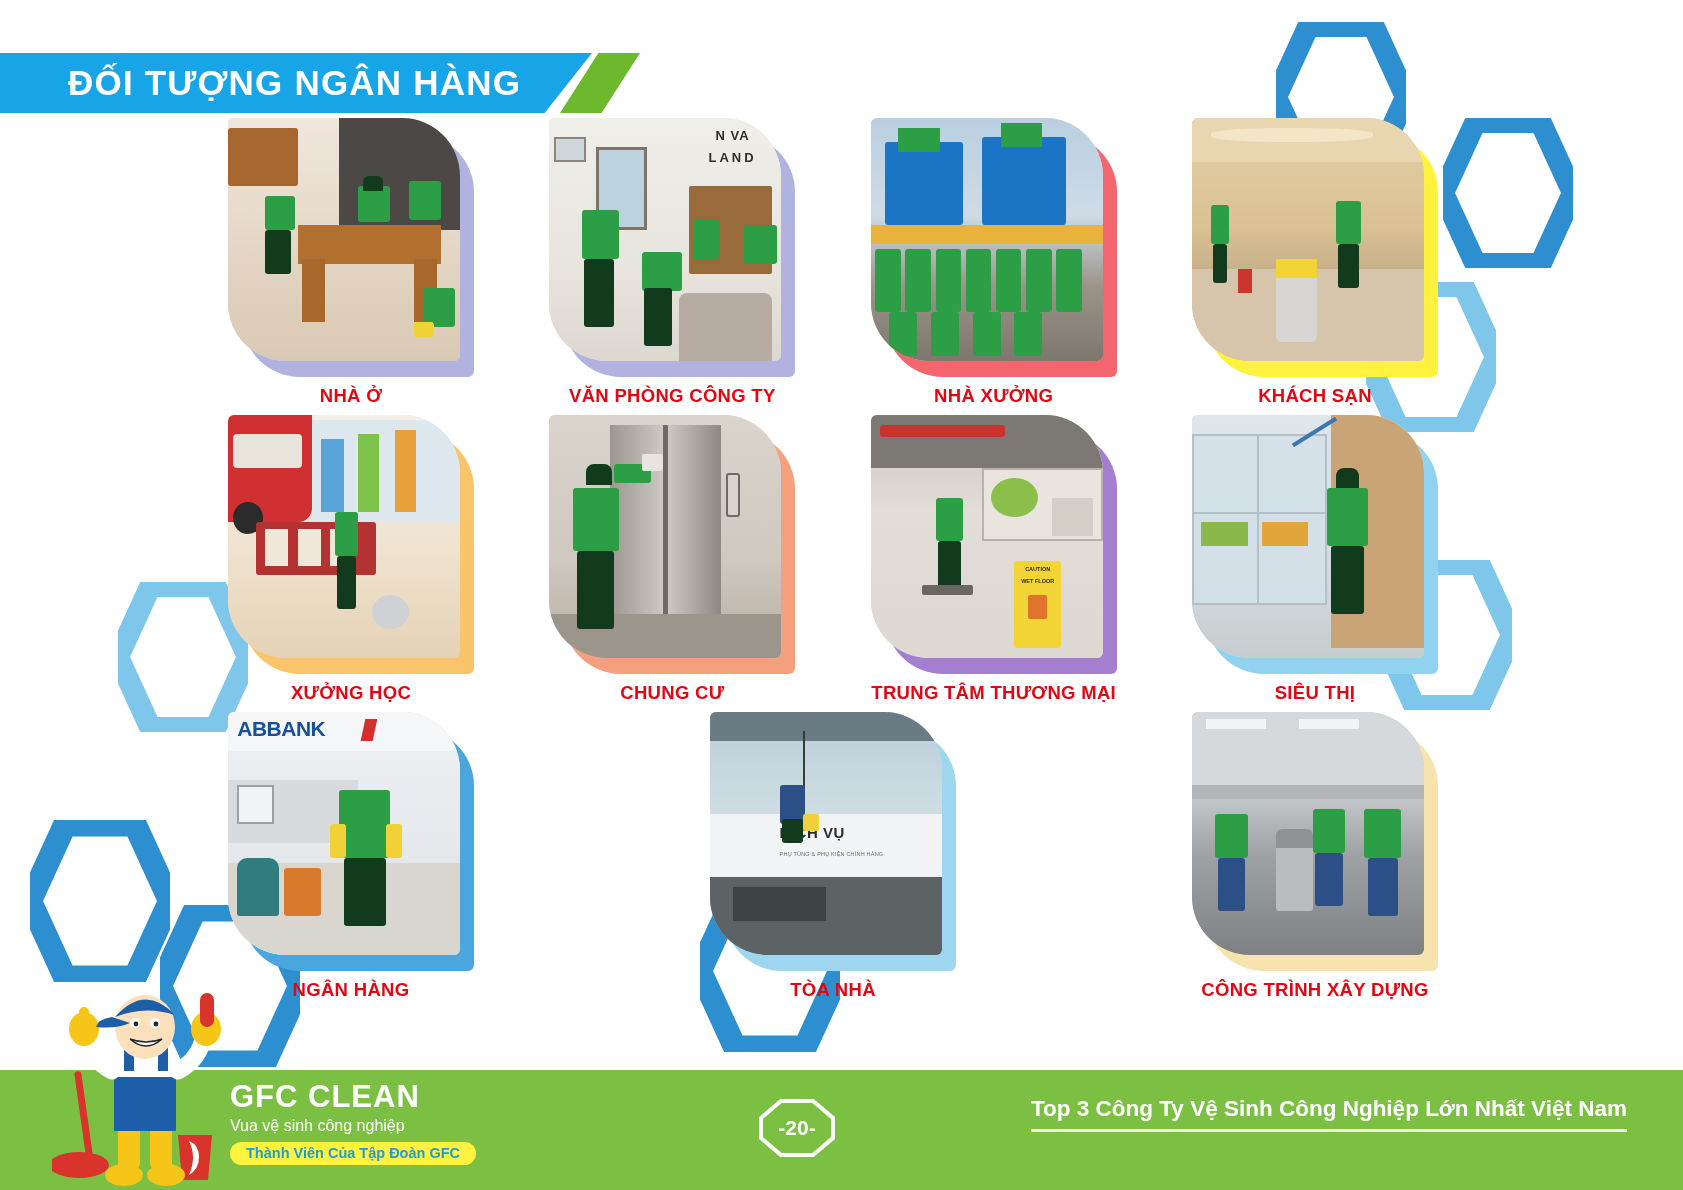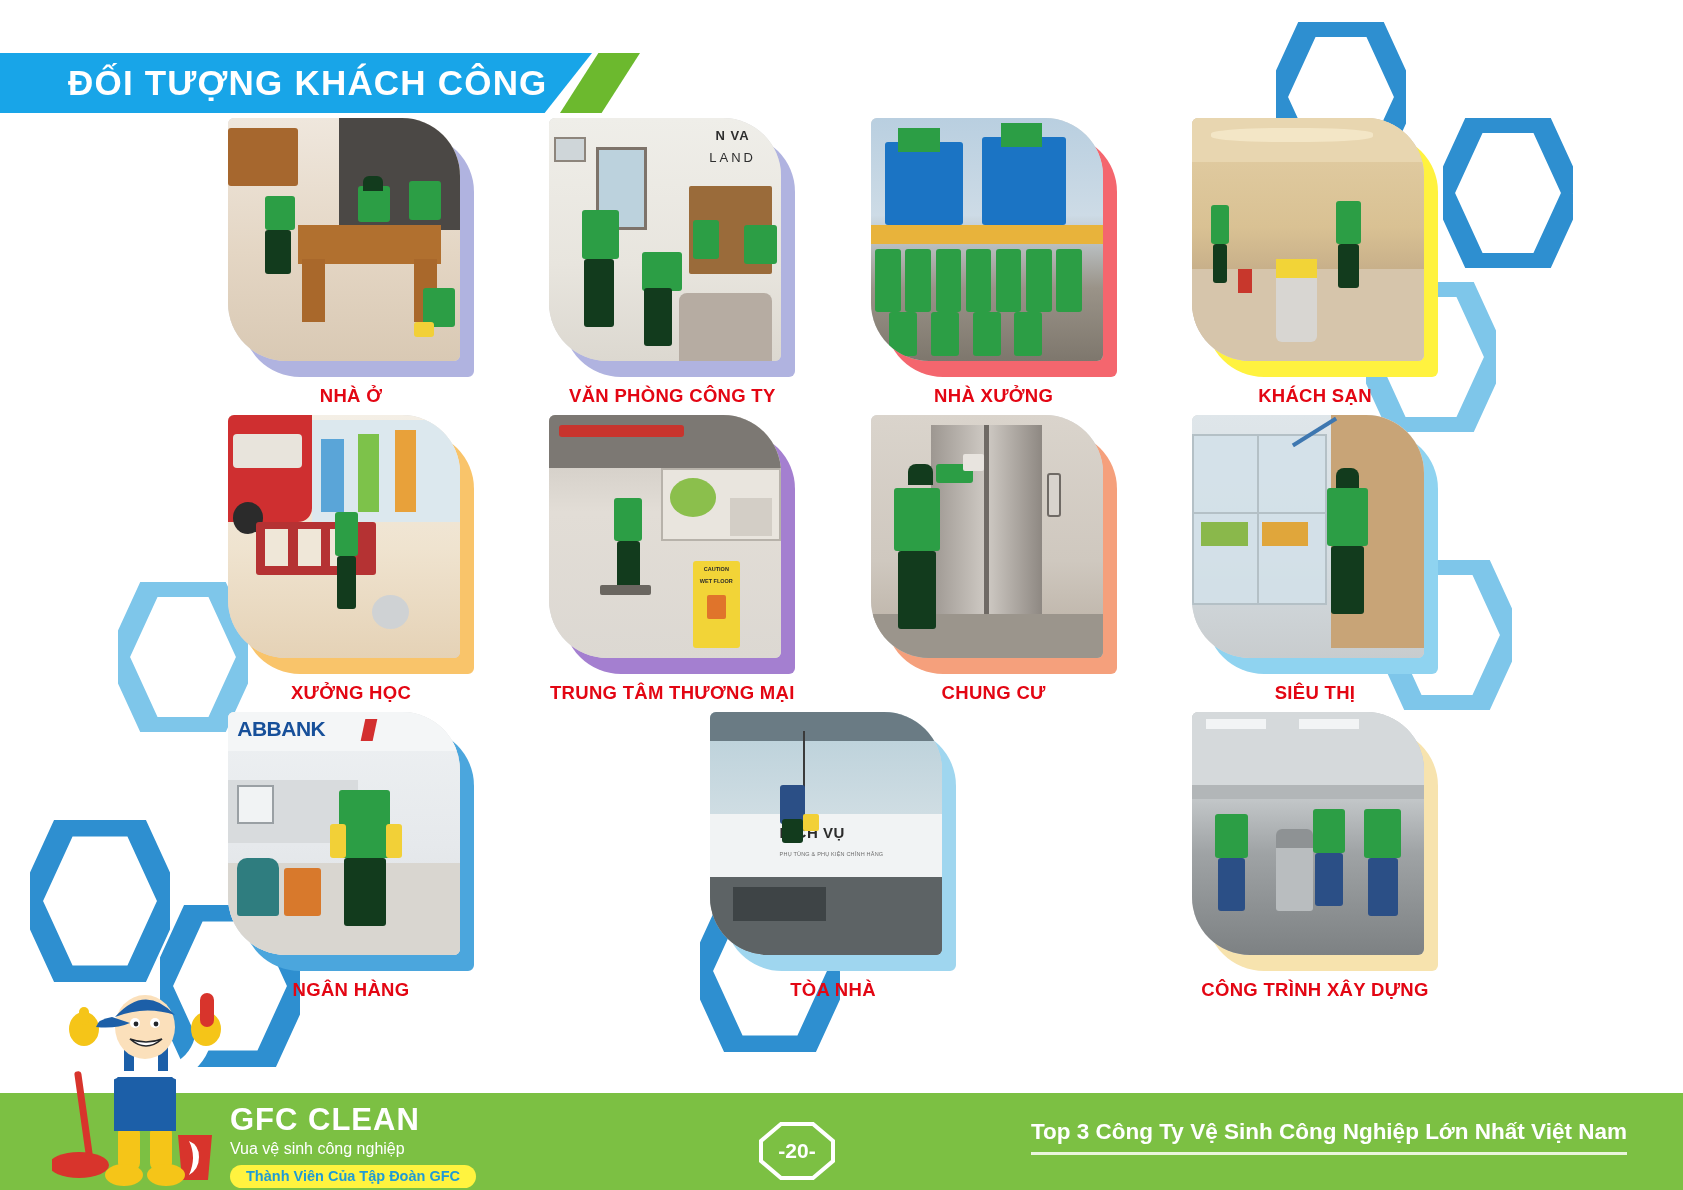--- a/index.html
+++ b/index.html
@@ -119,21 +119,21 @@
   .fig.dark { background: #123b1d; }
   .fig.blue { background: #2b4f86; }
   .fig.yellow { background: #f2d037; }
 
   
   #footer {
     position: absolute;
     left: 0;
     bottom: 0;
     width: 1683px;
-    height: 97px;
+    height: 120px;
     background: #7cc043;
     z-index: 7;
   }
   #footer-logo {
     position: absolute;
     left: 230px;
     top: 10px;
     width: 420px;
   }
   #brand-name {
@@ -255,21 +255,21 @@
 
   <div class="hex" style="left:700px; top:890px;">
     <svg width="140" height="162" viewBox="0 0 130 150">
       <polygon points="32.5,4 97.5,4 130,75 97.5,146 32.5,146 0,75" fill="none" stroke="#2e8fd0" stroke-width="22"></polygon>
     </svg>
   </div>
 
   <div id="header-banner">
     <div class="band"></div>
     <div class="accent"></div>
-    <div id="header-title">ĐỐI TƯỢNG KHÁCH CÔNG</div>
+    <div id="header-title">ĐỐI TƯỢNG NGÂN HÀNG</div>
   </div>
 
   <div id="grid">
 
     <div class="grid-row">
 
       <div class="card">
         <div class="card-shadow" style="background:#b0b3e0"></div>
         <div class="card-photo">
           <div class="scene" style="background:linear-gradient(180deg,#efe7dd 0%,#e4d6c4 55%,#d9c9b4 100%);">
@@ -291,21 +291,21 @@
       </div>
 
       <div class="card">
         <div class="card-shadow" style="background:#b0b3e0"></div>
         <div class="card-photo">
           <div class="scene" style="background:linear-gradient(180deg,#efeee9 0%,#e8e5de 60%,#dcd8d0 100%);">
             <div style="position:absolute;left:60%;top:28%;width:36%;height:36%;background:#9a6b3a;border-radius:2px;"></div>
             <div style="position:absolute;left:20%;top:12%;width:22%;height:34%;background:#bcd2dd;border:3px solid #7d736a;"></div>
             <div style="position:absolute;left:2%;top:8%;width:14%;height:10%;background:#cfd6d9;border:2px solid #8d857c;"></div>
             <div style="position:absolute;left:62%;top:4%;width:34%;text-align:center;color:#2e2e2e;font-size:13px;font-weight:bold;letter-spacing:1px;">N VA</div>
-            <div style="position:absolute;left:62%;top:13%;width:34%;text-align:center;color:#2e2e2e;font-size:13px;font-weight:normal;letter-spacing:3px;">LAND</div>
+            <div style="position:absolute;left:62%;top:13%;width:34%;text-align:center;color:#2e2e2e;font-size:13px;font-weight:bold;letter-spacing:3px;">LAND</div>
             <div class="fig" style="left:14%;top:38%;width:16%;height:20%;"></div>
             <div class="fig dark" style="left:15%;top:58%;width:13%;height:28%;"></div>
             <div class="fig" style="left:40%;top:55%;width:17%;height:16%;"></div>
             <div class="fig dark" style="left:41%;top:70%;width:12%;height:24%;"></div>
             <div class="fig" style="left:62%;top:42%;width:11%;height:16%;"></div>
             <div class="fig" style="left:84%;top:44%;width:14%;height:16%;"></div>
             <div style="position:absolute;left:56%;top:72%;width:40%;height:28%;background:#b6aca2;border-radius:8px 8px 0 0;"></div>
           </div>
         </div>
         <div class="card-label">VĂN PHÒNG CÔNG TY</div>
@@ -376,20 +376,38 @@
             <div style="position:absolute;left:44%;top:47%;width:10%;height:15%;background:#efe7d8;"></div>
             <div class="fig" style="left:46%;top:40%;width:10%;height:18%;"></div>
             <div class="fig dark" style="left:47%;top:58%;width:8%;height:22%;"></div>
             <div style="position:absolute;left:62%;top:74%;width:16%;height:14%;background:#cfd2d4;border-radius:50%;"></div>
           </div>
         </div>
         <div class="card-label">XƯỞNG HỌC</div>
       </div>
 
       <div class="card">
+        <div class="card-shadow" style="background:#f5a07c"></div>
+        <div class="card-photo">
+          <div class="scene" style="background:linear-gradient(180deg,#dad4cc 0%,#cfc8bf 60%,#b7ada1 100%);">
+            <div style="position:absolute;left:26%;top:4%;width:48%;height:78%;background:linear-gradient(90deg,#9d9791,#cfcac4,#8e8882);"></div>
+            <div style="position:absolute;left:49%;top:4%;width:2%;height:78%;background:#6f6a65;"></div>
+            <div style="position:absolute;left:76%;top:24%;width:6%;height:18%;background:#d8d3cd;border:2px solid #6f6a65;border-radius:3px;"></div>
+            <div style="position:absolute;left:0;top:82%;width:100%;height:18%;background:#9b958c;"></div>
+            <div class="fig" style="left:10%;top:30%;width:20%;height:26%;"></div>
+            <div class="fig dark" style="left:12%;top:56%;width:16%;height:32%;"></div>
+            <div class="fig dark" style="left:16%;top:20%;width:11%;height:9%;border-radius:8px 8px 0 0;"></div>
+            <div class="fig" style="left:28%;top:20%;width:16%;height:8%;"></div>
+            <div style="position:absolute;left:40%;top:16%;width:9%;height:7%;background:#e8e4df;border-radius:2px;"></div>
+          </div>
+        </div>
+        <div class="card-label">CHUNG CƯ</div>
+      </div>
+
+      <div class="card">
         <div class="card-shadow" style="background:#a47fd0"></div>
         <div class="card-photo">
           <div class="scene" style="background:linear-gradient(180deg,#c9c4bd 0%,#e2ddd6 40%,#dcd8d2 100%);">
             <div style="position:absolute;left:0;top:0;width:100%;height:22%;background:#7c7873;"></div>
             <div style="position:absolute;left:4%;top:4%;width:54%;height:5%;background:#c8342d;border-radius:3px;"></div>
             <div style="position:absolute;left:48%;top:22%;width:52%;height:30%;background:#e9e5de;border:2px solid #b7b2aa;"></div>
             <div style="position:absolute;left:52%;top:26%;width:20%;height:16%;background:#8bbf4c;border-radius:50%;"></div>
             <div style="position:absolute;left:78%;top:34%;width:18%;height:16%;background:#d3cec6;"></div>
             <div class="fig" style="left:28%;top:34%;width:12%;height:18%;"></div>
             <div class="fig dark" style="left:29%;top:52%;width:10%;height:22%;"></div>
@@ -397,38 +415,20 @@
             <div style="position:absolute;left:62%;top:60%;width:20%;height:36%;background:#f2d437;border-radius:3px;"></div>
             <div style="position:absolute;left:62%;top:62%;width:20%;text-align:center;color:#2b2b2b;font-size:5.5px;font-weight:bold;">CAUTION</div>
             <div style="position:absolute;left:62%;top:67%;width:20%;text-align:center;color:#2b2b2b;font-size:5.5px;font-weight:bold;">WET FLOOR</div>
             <div style="position:absolute;left:68%;top:74%;width:8%;height:10%;background:#e0742b;border-radius:2px;"></div>
           </div>
         </div>
         <div class="card-label">TRUNG TÂM THƯƠNG MẠI</div>
       </div>
 
       <div class="card">
-        <div class="card-shadow" style="background:#f5a07c"></div>
-        <div class="card-photo">
-          <div class="scene" style="background:linear-gradient(180deg,#dad4cc 0%,#cfc8bf 60%,#b7ada1 100%);">
-            <div style="position:absolute;left:26%;top:4%;width:48%;height:78%;background:linear-gradient(90deg,#9d9791,#cfcac4,#8e8882);"></div>
-            <div style="position:absolute;left:49%;top:4%;width:2%;height:78%;background:#6f6a65;"></div>
-            <div style="position:absolute;left:76%;top:24%;width:6%;height:18%;background:#d8d3cd;border:2px solid #6f6a65;border-radius:3px;"></div>
-            <div style="position:absolute;left:0;top:82%;width:100%;height:18%;background:#9b958c;"></div>
-            <div class="fig" style="left:10%;top:30%;width:20%;height:26%;"></div>
-            <div class="fig dark" style="left:12%;top:56%;width:16%;height:32%;"></div>
-            <div class="fig dark" style="left:16%;top:20%;width:11%;height:9%;border-radius:8px 8px 0 0;"></div>
-            <div class="fig" style="left:28%;top:20%;width:16%;height:8%;"></div>
-            <div style="position:absolute;left:40%;top:16%;width:9%;height:7%;background:#e8e4df;border-radius:2px;"></div>
-          </div>
-        </div>
-        <div class="card-label">CHUNG CƯ</div>
-      </div>
-
-      <div class="card">
         <div class="card-shadow" style="background:#8fd3f0"></div>
         <div class="card-photo">
           <div class="scene" style="background:linear-gradient(180deg,#dfe6ea 0%,#d5dde2 55%,#c8ccce 100%);">
             <div style="position:absolute;left:0;top:8%;width:58%;height:70%;background:rgba(210,225,233,.85);border:2px solid #b4c0c6;"></div>
             <div style="position:absolute;left:0;top:40%;width:58%;height:2px;background:#b4c0c6;"></div>
             <div style="position:absolute;left:28%;top:8%;width:2px;height:70%;background:#b4c0c6;"></div>
             <div style="position:absolute;left:4%;top:44%;width:20%;height:10%;background:#8ab84b;"></div>
             <div style="position:absolute;left:30%;top:44%;width:20%;height:10%;background:#e0a63b;"></div>
             <div style="position:absolute;left:60%;top:0;width:40%;height:96%;background:#c8a477;"></div>
             <div class="fig" style="left:58%;top:30%;width:18%;height:24%;"></div>

